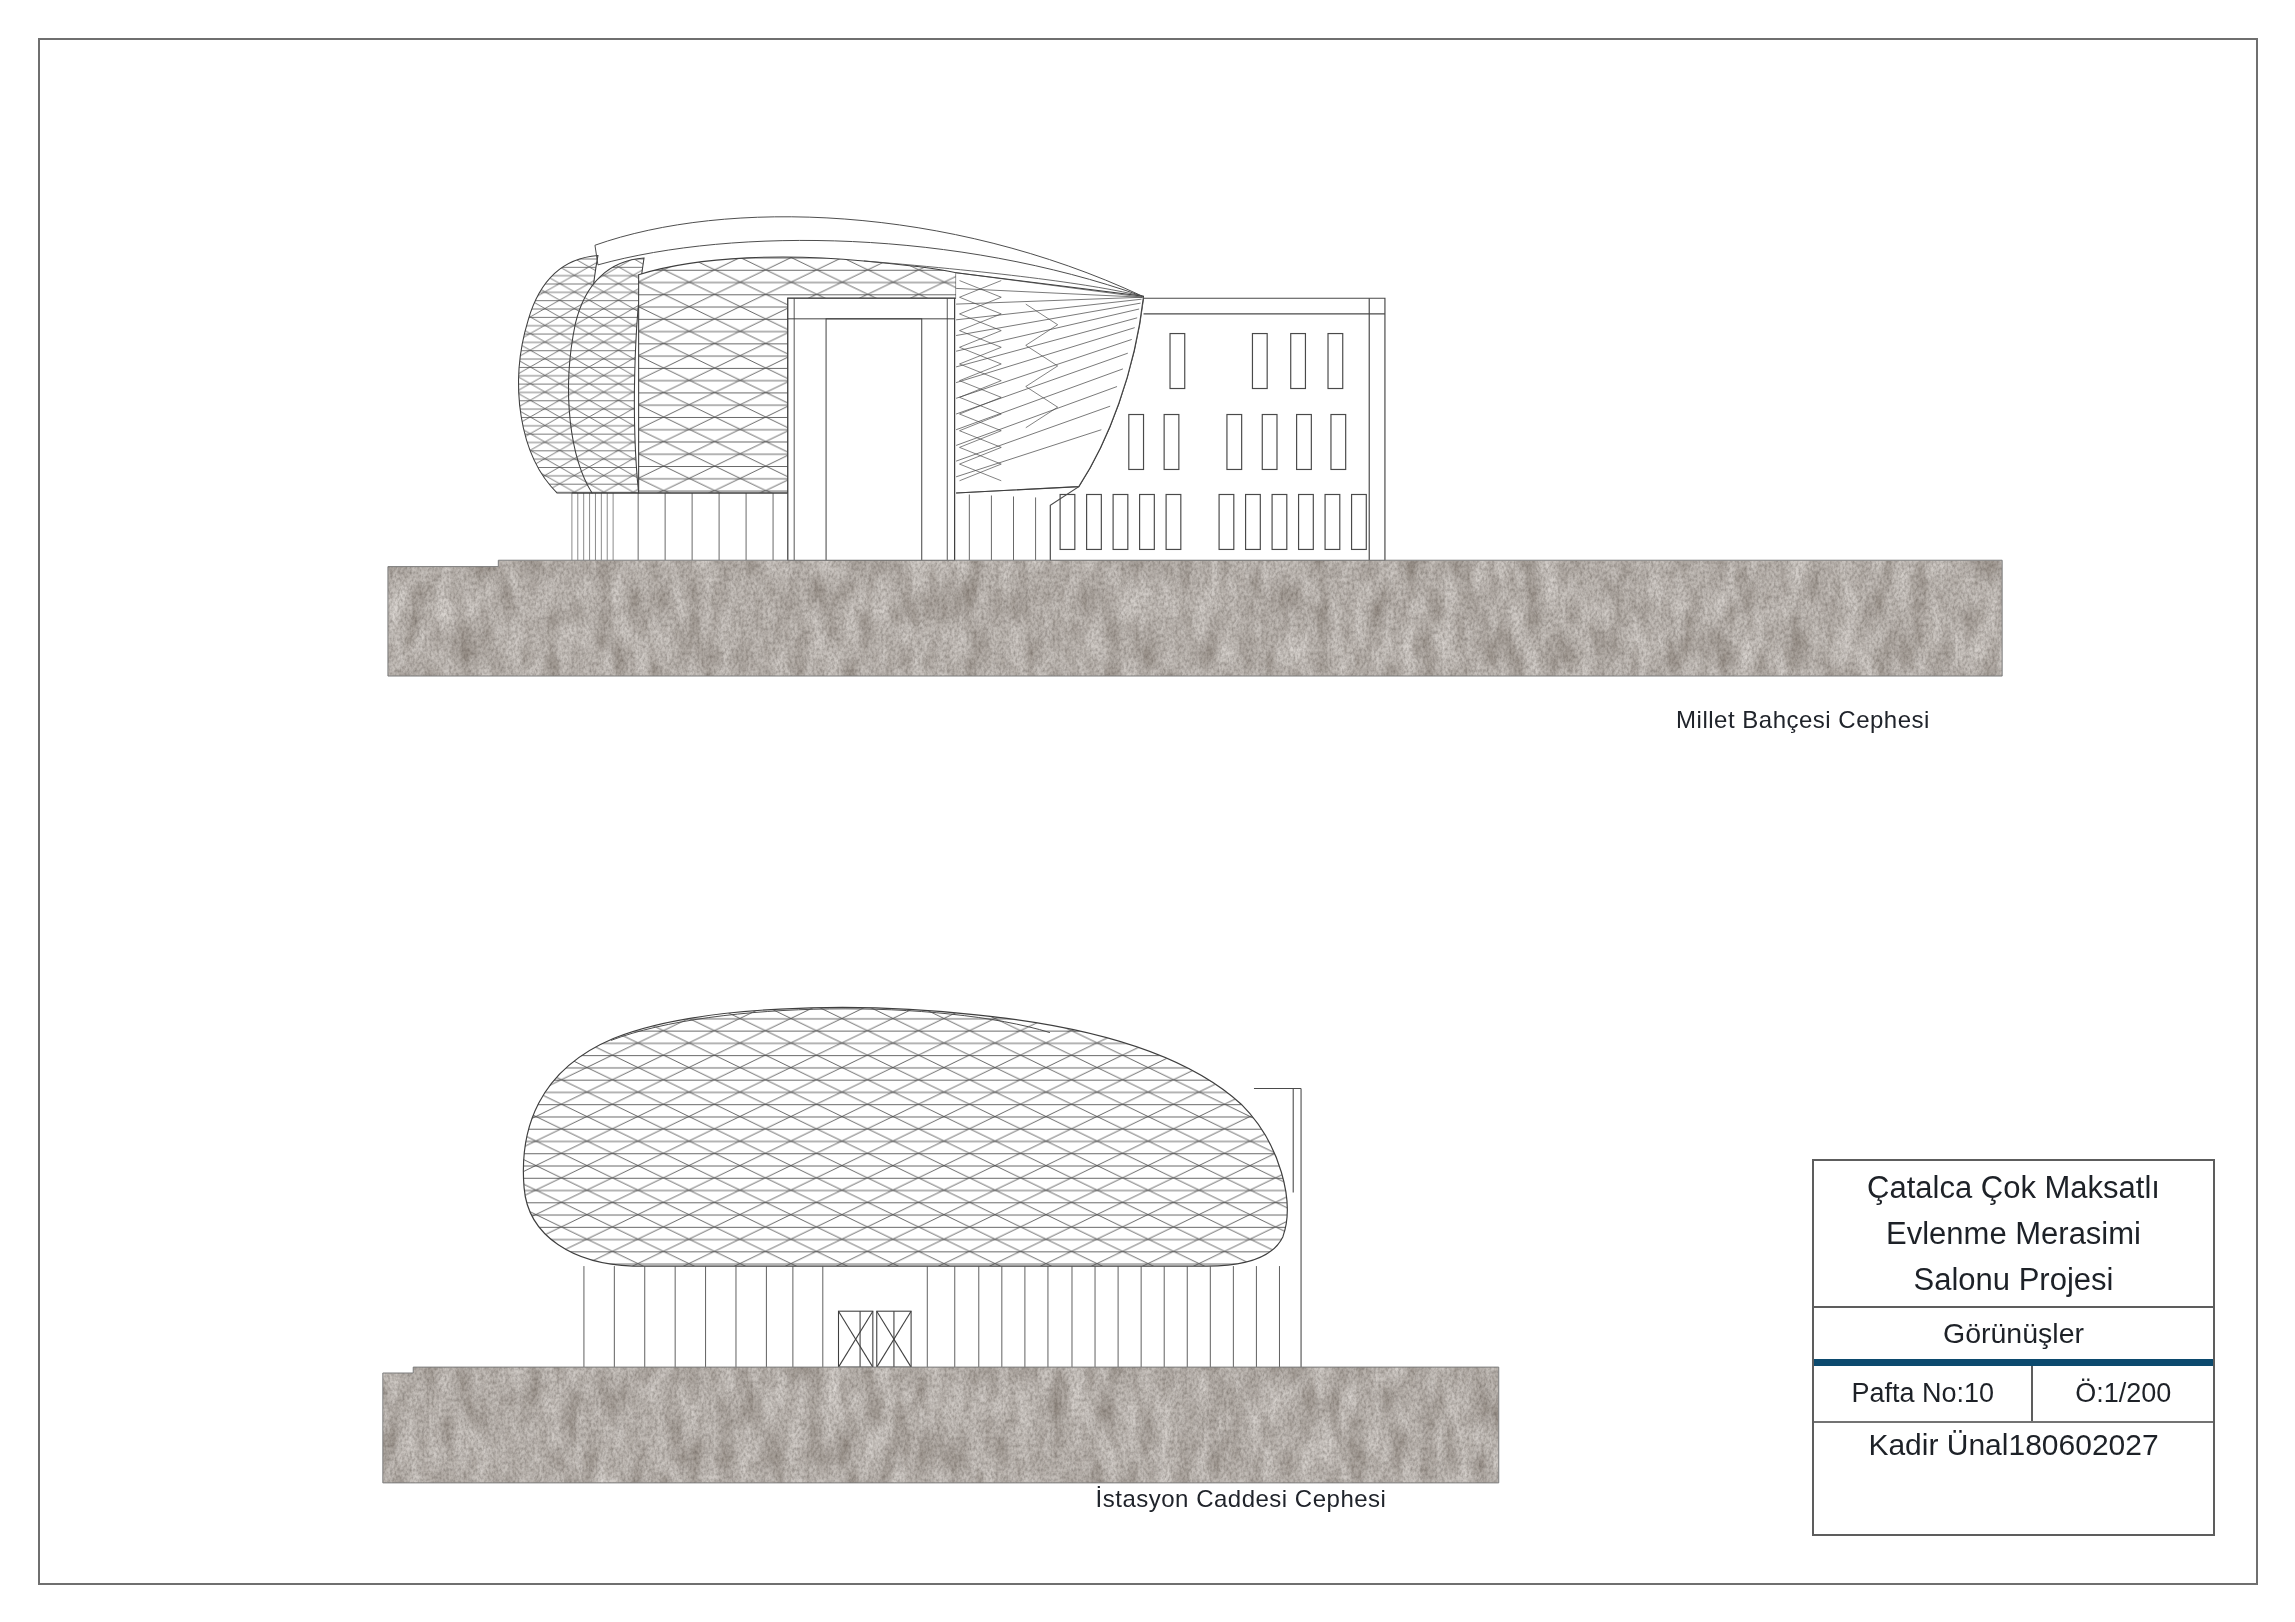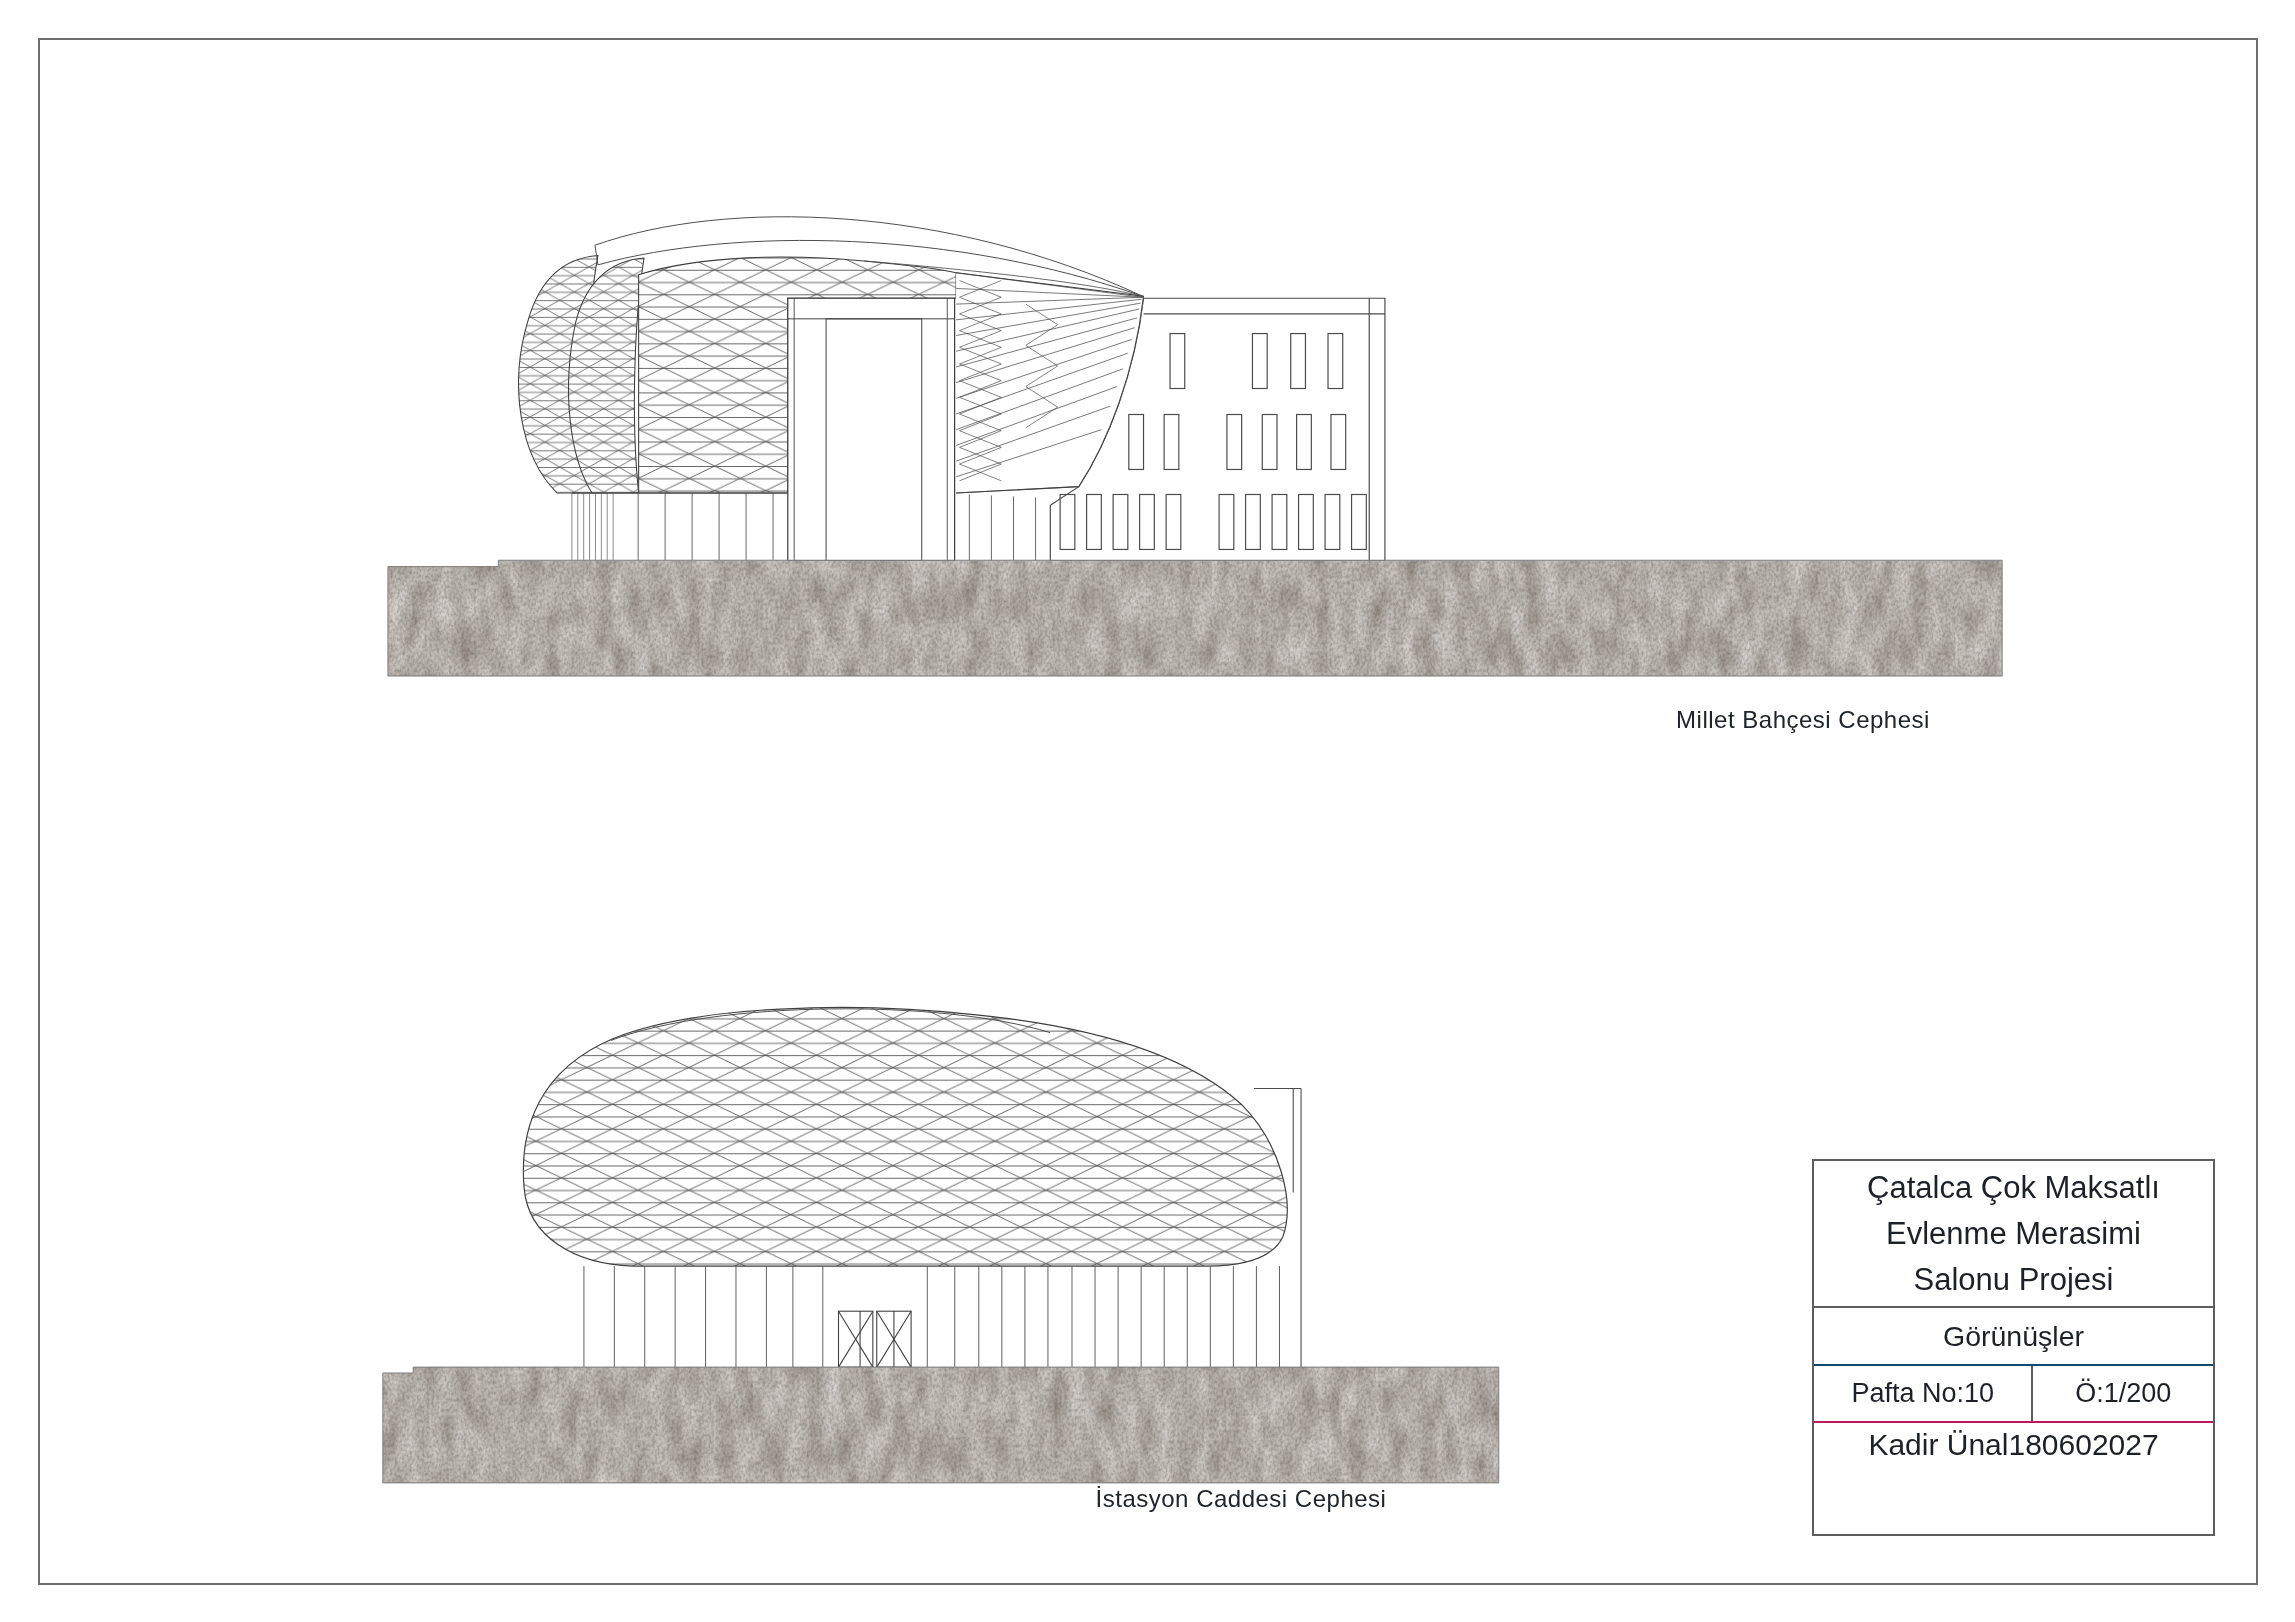--- a/index.html
+++ b/index.html
@@ -37,26 +37,26 @@
     color:#1d2127;
     display:flex;flex-direction:column;
   }
   .tb-row{box-sizing:border-box;}
   .tb-title{
     height:147px;border-bottom:2px solid #5d5d5d;
     display:flex;flex-direction:column;justify-content:center;
     text-align:center;font-size:31px;line-height:46px;
   }
   .tb-sheetname{
-    height:58px;border-bottom:2px solid #0c4a6e;
+    height:58px;border-bottom:7px solid #0c4a6e;
     display:flex;align-items:center;justify-content:center;
     font-size:28.5px;
   }
   .tb-meta{
-    height:57px;border-bottom:2px solid #be185d;
+    height:57px;border-bottom:2px solid #737373;
     display:flex;flex-direction:row;
   }
   .tb-cell{
     display:flex;align-items:center;justify-content:center;
     font-size:27px;box-sizing:border-box;
   }
   .tb-cell.pafta{width:55%;border-right:2px solid #5d5d5d;}
   .tb-cell.scale{width:45%;}
   .tb-author{
     flex:1;

